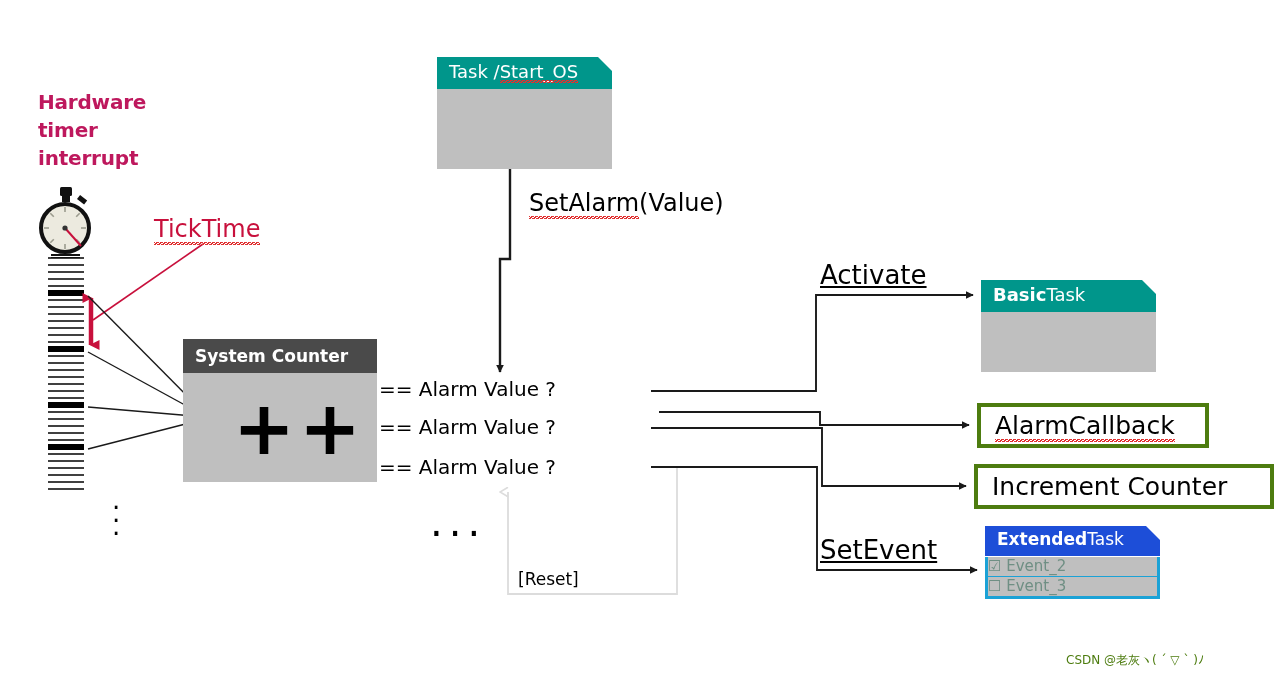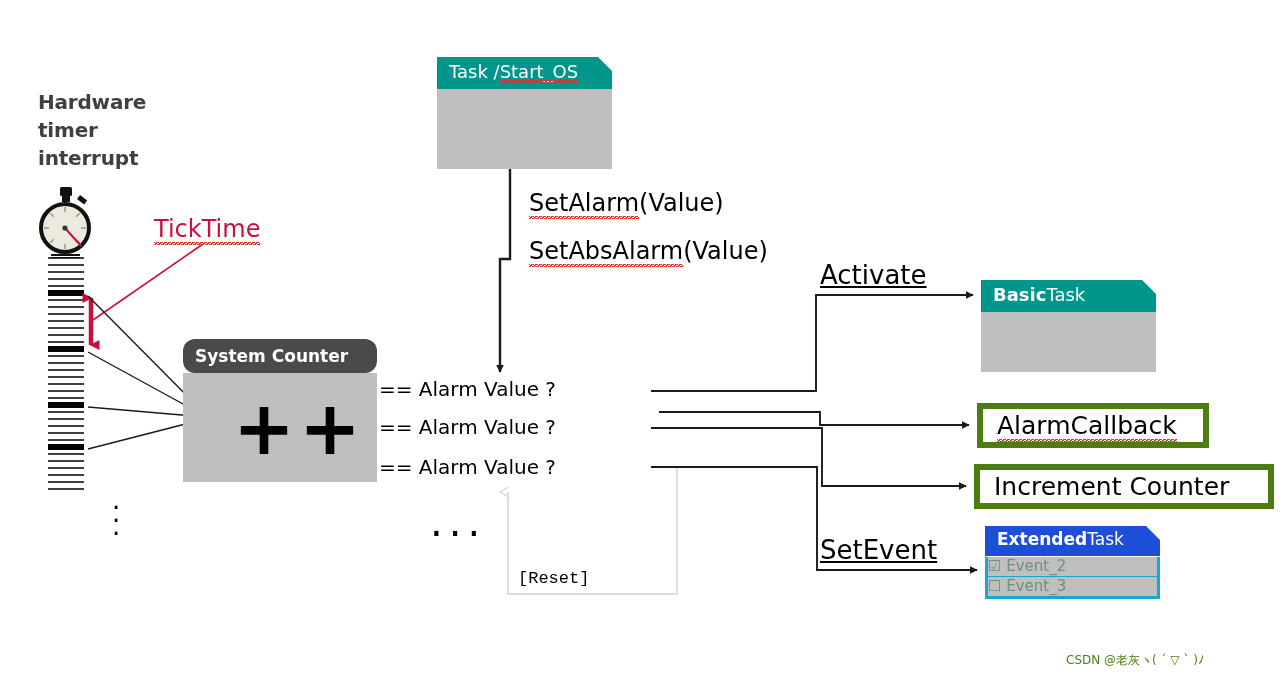--- a/index.html
+++ b/index.html
@@ -20,21 +20,21 @@
   }
   .abs { position: absolute; }
 
   
   .hw-title {
     left: 38px; top: 88px;
     width: 180px;
     font-size: 20px;
     font-weight: bold;
     line-height: 28px;
-    color: #404040;
+    color: #be185d;
     letter-spacing: -0.2px;
   }
   .ticktime {
     left: 154px; top: 215px;
     font-size: 24px;
     color: #c8103c;
     white-space: nowrap;
   }
 
   
@@ -93,21 +93,20 @@
   .syscounter .hdr {
     background: #4a4a4a;
     color: #fff;
     font-size: 17px;
     font-weight: bold;
     height: 34px;
     line-height: 34px;
     padding-left: 12px;
     box-sizing: border-box;
     white-space: nowrap;
-    border-radius: 12px;
   }
   .syscounter .body {
     background: #bfbfbf;
     height: 109px;
     position: relative;
   }
   .plusplus {
     position: absolute;
     left: 50px; top: 18px;
     font-size: 74px;
@@ -115,34 +114,34 @@
     line-height: 74px;
     letter-spacing: 4px;
     color: #000;
     font-family: "DejaVu Sans", sans-serif;
   }
 
   
   .lbl { color: #000; white-space: nowrap; }
   .f24 { font-size: 24px; }
   .f26 { font-size: 26px; text-decoration: underline; }
-  .f15 { font-size: 15px; font-family: Liberation Mono, monospace; }
+  .f15 { font-size: 15px; }
 
   .alarm-line { font-size: 20px; color: #000; white-space: nowrap; }
 
   .ellipsis-dots {
     font-size: 40px;
     letter-spacing: 6px;
     color: #000;
     line-height: 20px;
   }
 
   
   .outbox {
-    border: 6px solid #4d7c0f;
+    border: 4px solid #4d7c0f;
     background: #ffffff;
     box-sizing: border-box;
     display: flex;
     align-items: center;
     padding-left: 14px;
     font-size: 25px;
     color: #000;
     white-space: nowrap;
   }
 
@@ -306,23 +305,20 @@
     <div class="hdr">
       <span class="n">Task /</span><span class="squiggle n">Start_OS</span>
       <span class="fold"></span>
     </div>
     <div class="body"></div>
   </div>
 
   <div class="abs lbl f24" style="left:529px; top:189px;">
     <span class="squiggle">SetAlarm</span><span>(Value)</span>
   </div>
-  <div class="abs lbl f24" style="left:529px; top:237px;">
-    <span class="squiggle">SetAbsAlarm</span><span>(Value)</span>
-  </div>
 
   <div class="abs syscounter">
     <div class="hdr">System Counter</div>
     <div class="body">
       <div class="plusplus">++</div>
     </div>
   </div>
 
   <div class="abs alarm-line" style="left:379px; top:377px;">==  Alarm Value ?</div>
   <div class="abs alarm-line" style="left:379px; top:415px;">==  Alarm Value ?</div>

